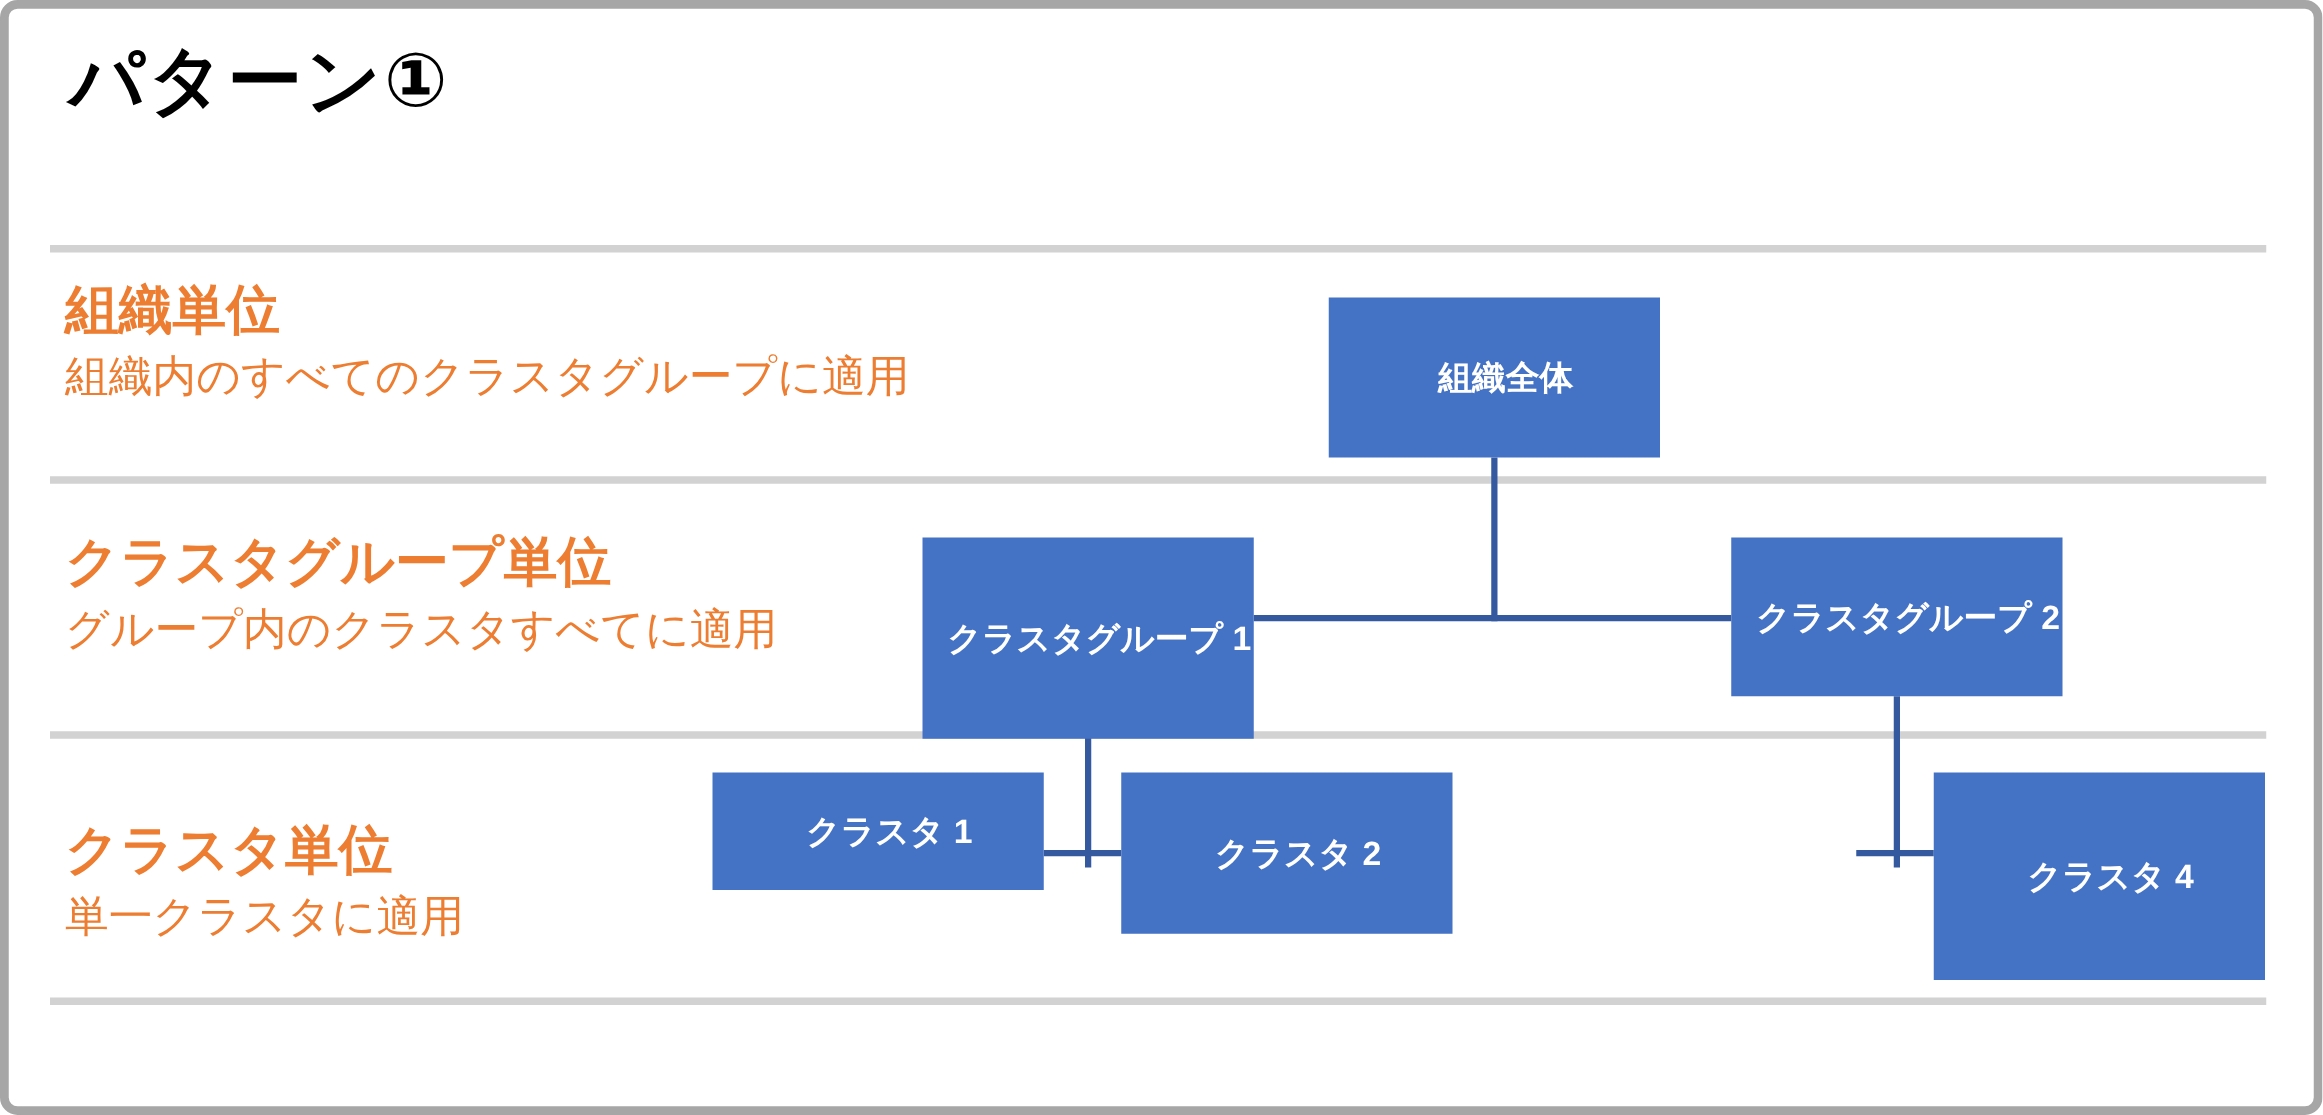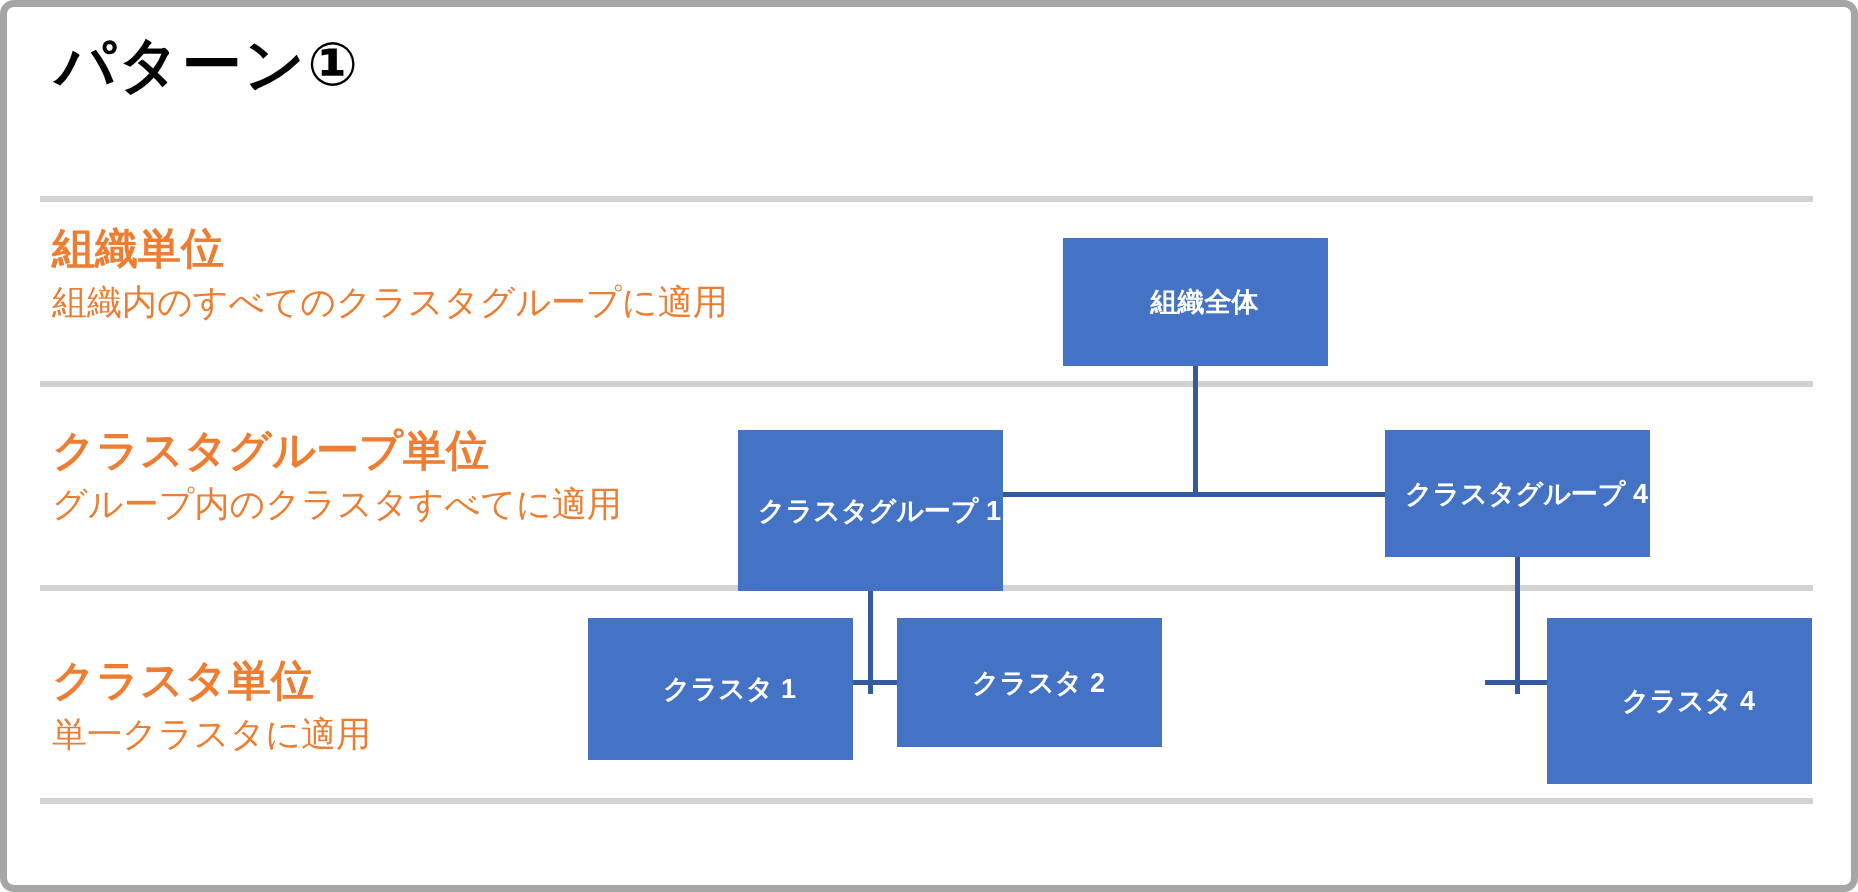--- a/index.html
+++ b/index.html
@@ -77,21 +77,21 @@
     display: flex;
     align-items: center;
     justify-content: center;
     text-align: center;
     z-index: 3;
     padding-left: 18px;
   }
   .node.org { left: 1056px; top: 231px; height: 128px; }
   .node.g1  { left: 731px;  top: 423px; height: 161px; }
   .node.g2  { left: 1378px; top: 423px; height: 127px; }
-  .node.c1  { left: 581px;  top: 611px; height: 142px; }
+  .node.c1  { left: 563px;  top: 611px; height: 94px; }
   .node.c2  { left: 890px;  top: 611px; height: 129px; }
   .node.c3  { left: 1213px; top: 611px; height: 129px; }
   .node.c4  { left: 1540px; top: 611px; height: 166px; }
 
   .connector {
     position: absolute;
     background: var(--connector-blue);
     z-index: 2;
   }
   .connector.v-org { left: 1186px; top: 359px; width: 5px;   height: 131px; }
@@ -130,18 +130,18 @@
 
   <div class="connector v-org"></div>
   <div class="connector h-grp"></div>
   <div class="connector v-g1"></div>
   <div class="connector v-g2"></div>
   <div class="connector h-c12"></div>
   <div class="connector h-c34"></div>
 
   <div class="node org">組織全体</div>
   <div class="node g1">クラスタグループ 1</div>
-  <div class="node g2">クラスタグループ 4</div>
+  <div class="node g2">クラスタグループ 2</div>
   <div class="node c1">クラスタ 1</div>
   <div class="node c2">クラスタ 2</div>
   <div class="node c4">クラスタ 4</div>
 
 </div>
 
 </body></html>

